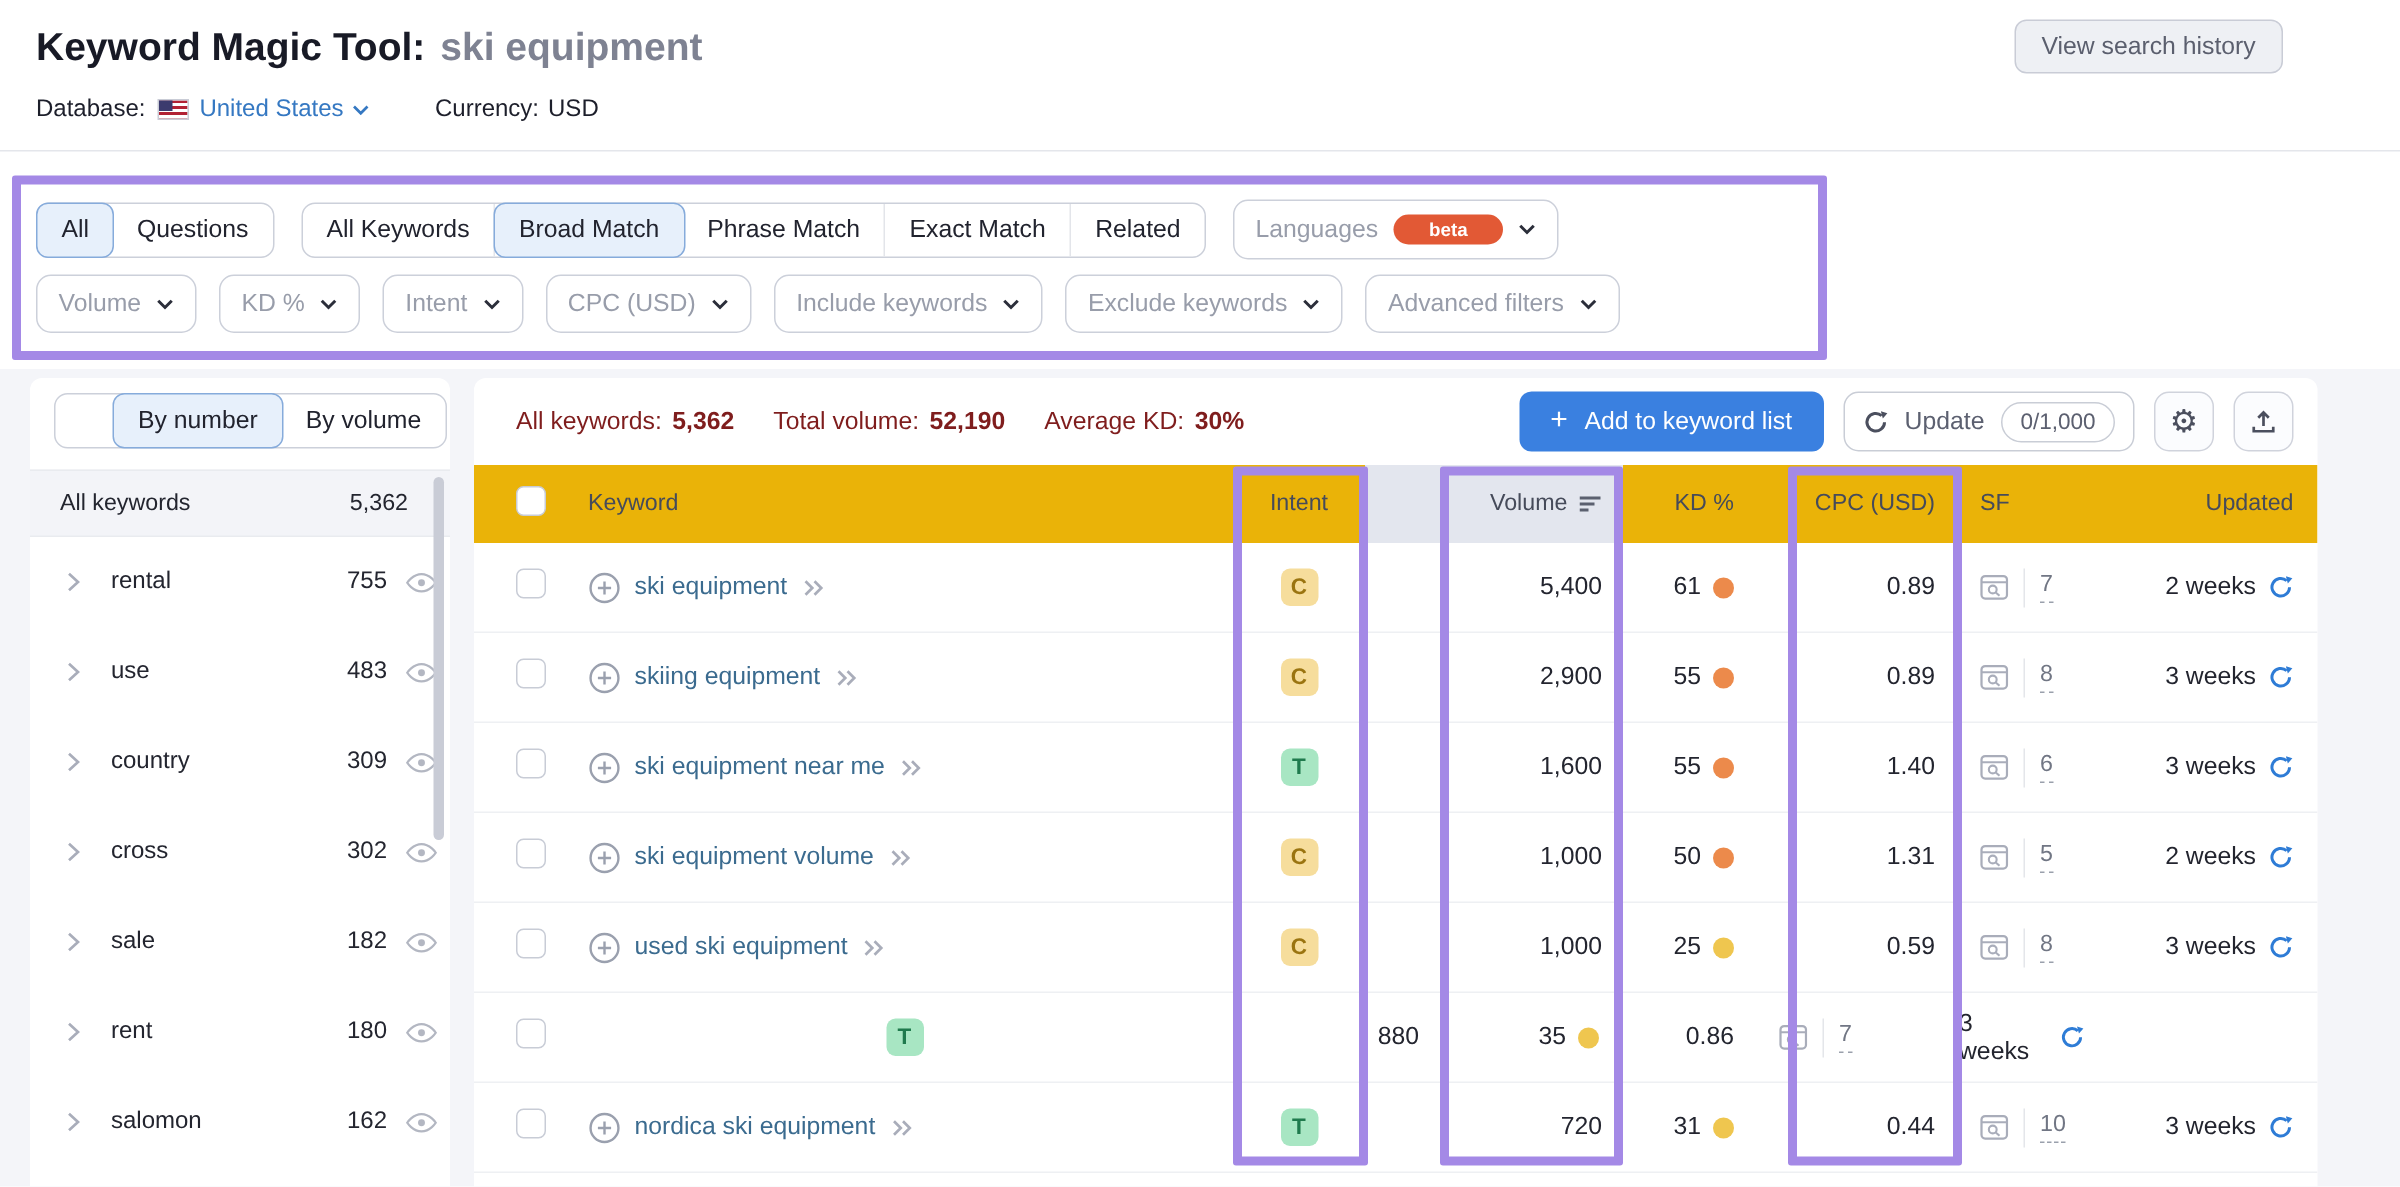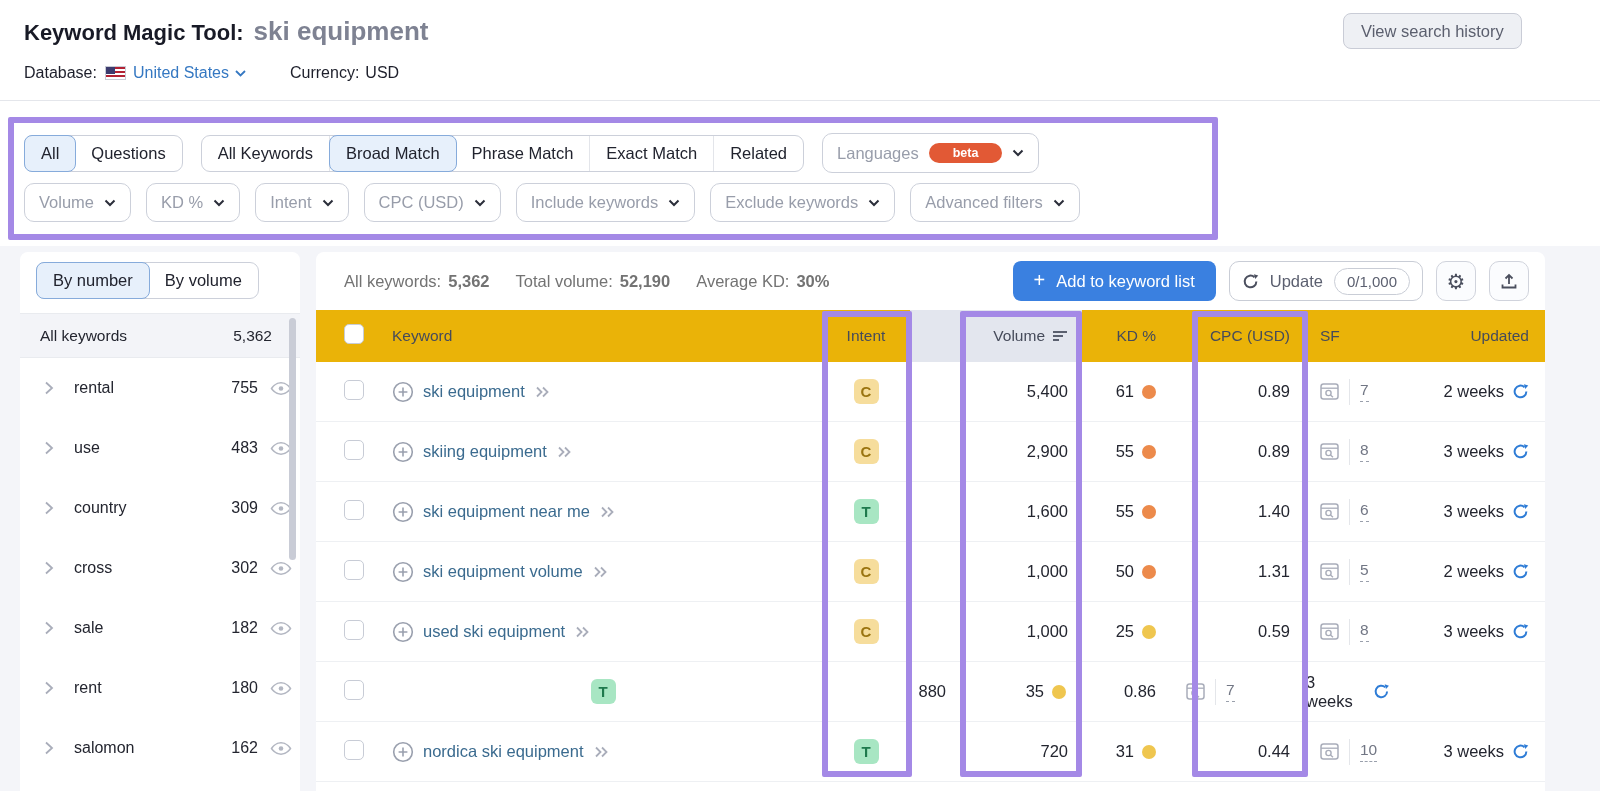--- a/index.html
+++ b/index.html
@@ -8,21 +8,21 @@
     position: relative;
     font-family: "Liberation Sans", "DejaVu Sans", sans-serif;
     background: #f4f5f9;
     color: #1d1f2b;
     overflow: hidden;
   }
 
   
   .top-zone { position:absolute; left:0; top:0; width:1600px; height:100px; background:#fff; }
   .title-row { position:absolute; left:24px; top:16px; display:flex; align-items:baseline; gap:10px; }
-  .page-title { font-size:22px; font-weight:700; color:#181a26; }
+  .page-title { font-size:26px; font-weight:700; color:#181a26; }
   .page-query { font-size:26px; font-weight:700; color:#7e8292; }
   .history-btn {
     position:absolute; left:1343px; top:13px; height:36px; padding:0 17px;
     display:flex; align-items:center; background:#eef0f4; border:1px solid #c9ccd6;
     border-radius:8px; font-size:16.5px; color:#5b5f6e; cursor:pointer;
   }
   .meta-row { position:absolute; left:24px; top:64px; display:flex; align-items:center; font-size:16px; color:#1d1f2b; }
   .flag { width:21px; height:14px; margin:0 7px 0 8px; position:relative; border:0.5px solid #c9ccd6;
     background:repeating-linear-gradient(180deg,#b22234 0 2px,#fff 2px 4px); display:inline-block; }
   .flag::before { content:""; position:absolute; left:0; top:0; width:9px; height:7px; background:#3c3b6e; }
@@ -46,33 +46,33 @@
 
   
   .ann { position:absolute; border:6px solid #a489e6; pointer-events:none; z-index:60; border-radius:2px; }
   #ann-filters { left:8px;  top:117px; width:1210px; height:123px; }
   #ann-intent  { left:822px; top:311px; width:90px;  height:466px; }
   #ann-volume  { left:960px; top:311px; width:122px; height:466px; }
   #ann-cpc     { left:1192px;top:311px; width:116px; height:466px; }
 
   
   #sidebar { position:absolute; left:20px; top:252px; width:280px; height:539px; background:#fff; border-radius:8px 8px 0 0; }
-  #sidebar .seg { margin:10px 0 0 16px; }
+  #sidebar .seg { margin:10px 0 0 16px;padding-left:39px; }
   .all-row { margin-top:14px; height:45px; background:#f3f4f8; border-top:1px solid #e9ebef; border-bottom:1px solid #e9ebef;
     display:flex; align-items:center; justify-content:space-between; padding:0 28px 0 20px; font-size:15.5px; color:#23252f; }
   .group-row { display:grid; grid-template-columns:24px 1fr auto 34px; align-items:center; height:60px; padding:0 8px 0 24px; cursor:pointer; }
   .group-row .g-name { font-size:16px; color:#23252f; padding-left:6px; }
   .group-row .g-count { font-size:16px; color:#23252f; }
   .group-row .g-eye { justify-self:end; display:flex; }
   .side-scrollbar { position:absolute; right:4px; top:66px; width:7px; height:242px; background:#c9ccd6; border-radius:4px; }
 
   
   #table-card { position:absolute; left:316px; top:252px; width:1229px; height:539px; background:#fff; border-radius:8px 8px 0 0; overflow:hidden; }
   .toolbar { height:58px; display:flex; align-items:center; padding:0 16px 0 28px; }
-  .stats { display:flex; gap:26px; font-size:16.5px; color:#737373; }
+  .stats { display:flex; gap:26px; font-size:16.5px; color:#7f1d1d; }
   .stat b { margin-left:7px; font-weight:700; }
   .tb-actions { margin-left:auto; display:flex; align-items:center; gap:13px; }
   .add-btn { height:40px; padding:0 21px; background:#3a80e0; color:#fff; border:none; border-radius:8px;
     font-size:16.5px; display:flex; align-items:center; gap:11px; cursor:pointer; font-family:inherit; }
   .add-btn .plus { font-size:20px; font-weight:400; line-height:1; margin-top:-2px; }
   .update-btn { height:40px; border:1px solid #c9cdd6; border-radius:10px; padding:0 12px;
     display:flex; align-items:center; gap:11px; color:#5c6070; font-size:16.5px; background:#fff; cursor:pointer; }
   .quota-pill { border:1px solid #c9cdd6; border-radius:999px; padding:4px 12px; font-size:15px; color:#5c6070; }
   .icon-btn { width:40px; height:40px; border:1px solid #d0d3dc; border-radius:10px; background:#fbfcfe;
     display:flex; align-items:center; justify-content:center; cursor:pointer; }

